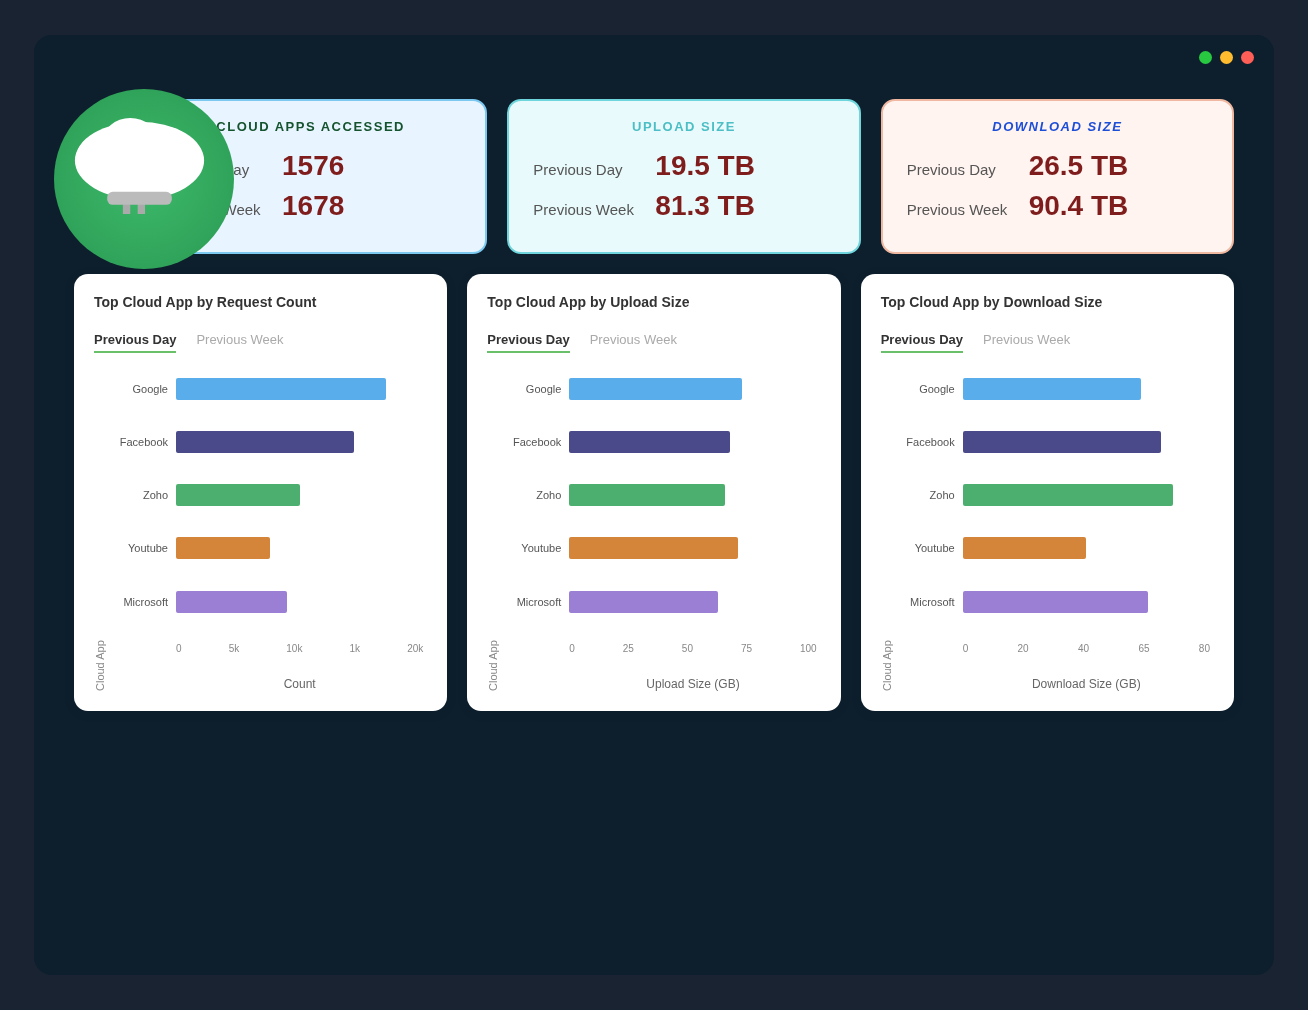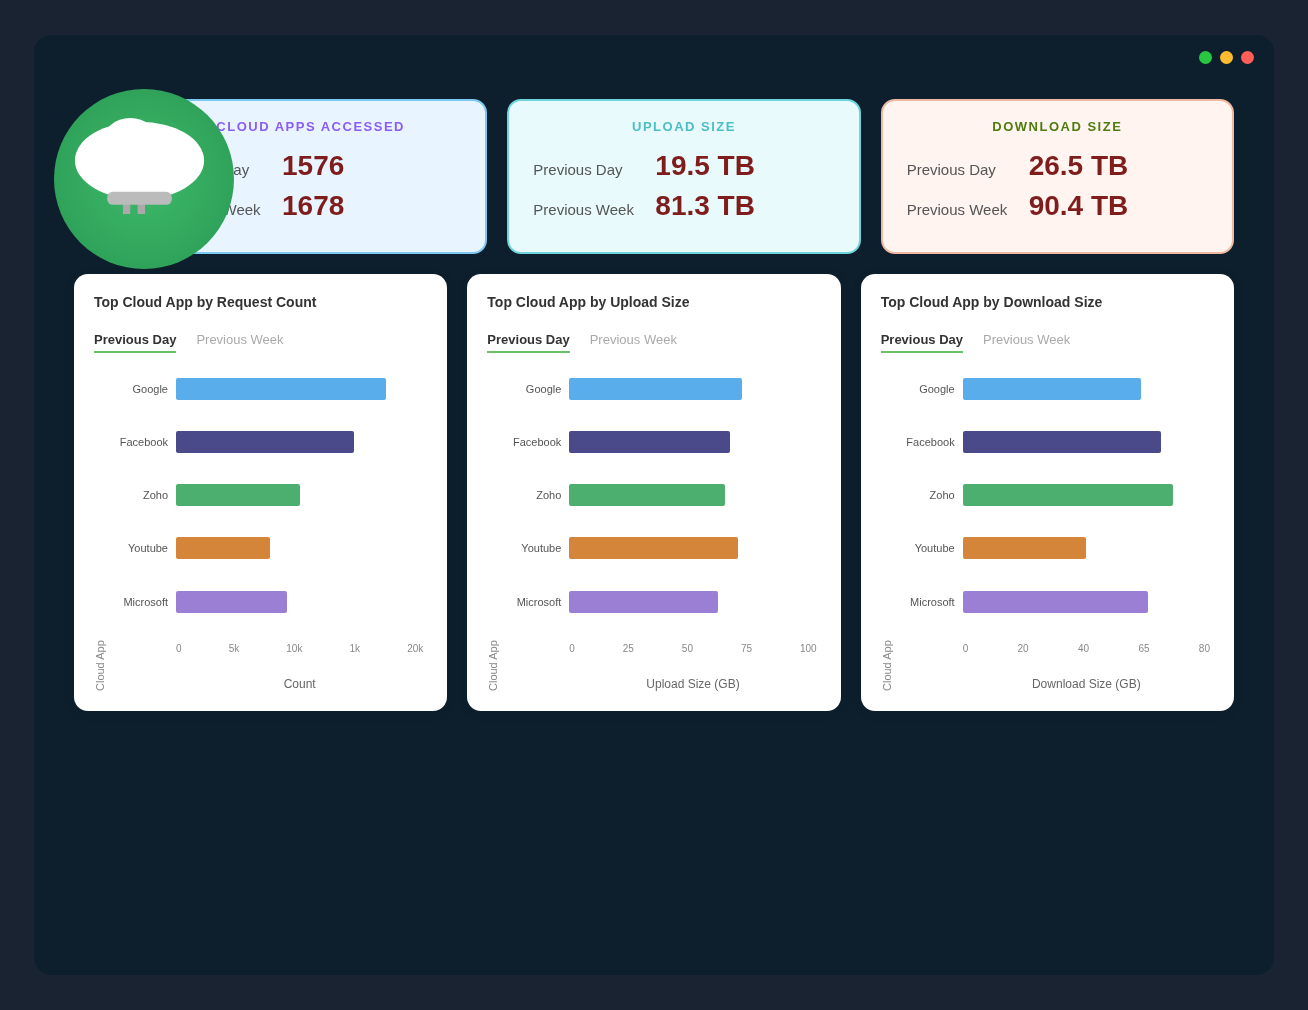--- a/index.html
+++ b/index.html
@@ -112,23 +112,23 @@
     }
 
     .stat-card-title {
       text-align: center;
       font-size: 13px;
       font-weight: 700;
       letter-spacing: 1.5px;
       margin-bottom: 16px;
     }
 
-    .stat-card.cloud-apps .stat-card-title { color: #8b5cf6; }
+    .stat-card.cloud-apps .stat-card-title { color: #14532d; }
     .stat-card.upload .stat-card-title { color: #4cbec5; }
-    .stat-card.download .stat-card-title { color: #4d7c0f; }
+    .stat-card.download .stat-card-title { color: #1d4ed8; font-style: italic; }
 
     .stat-row {
       display: flex;
       align-items: baseline;
       gap: 12px;
       margin-bottom: 8px;
     }
 
     .stat-label {
       font-size: 15px;

